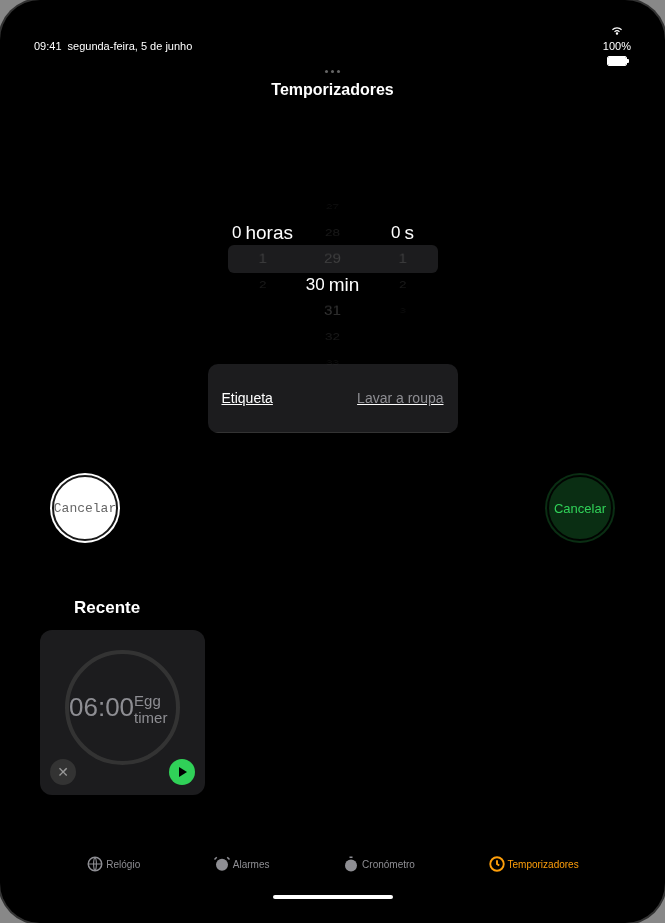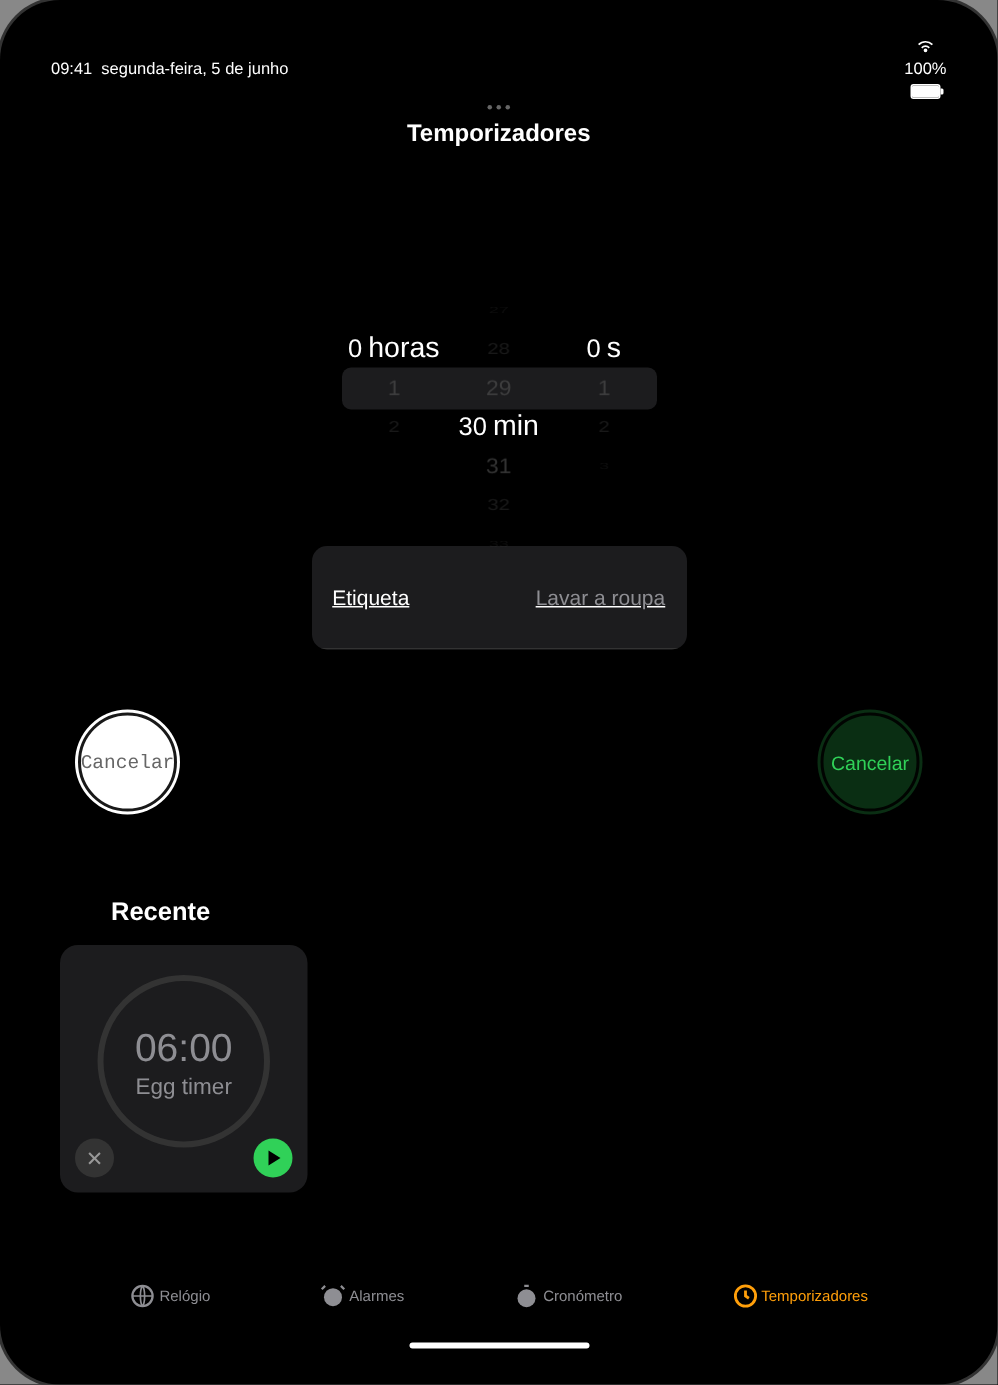--- a/index.html
+++ b/index.html
@@ -232,21 +232,20 @@
       flex-direction: column;
       align-items: center;
       justify-content: center;
     }
     .recent-circle {
       width: 115px;
       height: 115px;
       border: 4px solid #333;
       border-radius: 50%;
       display: flex;
-      flex-direction: column;
       align-items: center;
       justify-content: center;
       margin-top: -10px;
     }
     .recent-time {
       color: #8e8e93;
       font-size: 26px;
       font-weight: 300;
     }
     .recent-label {

